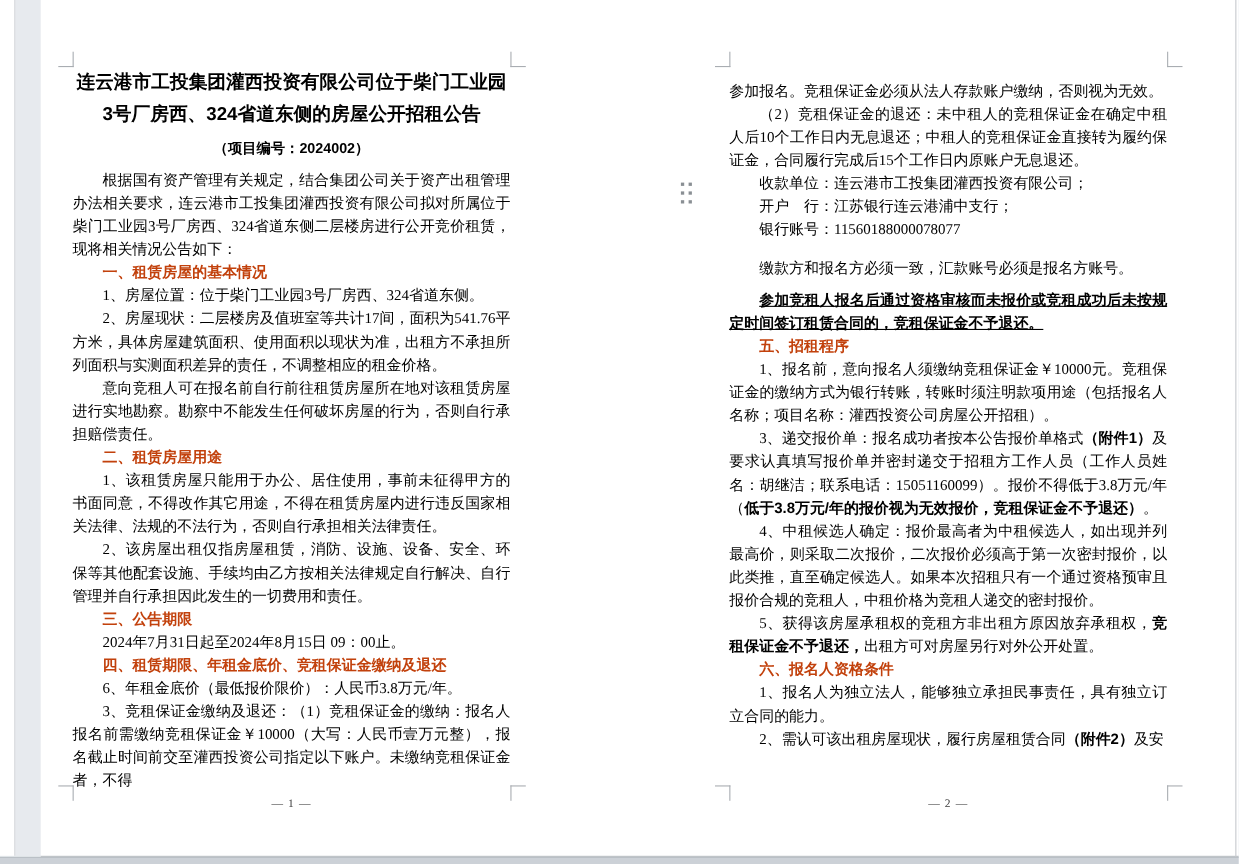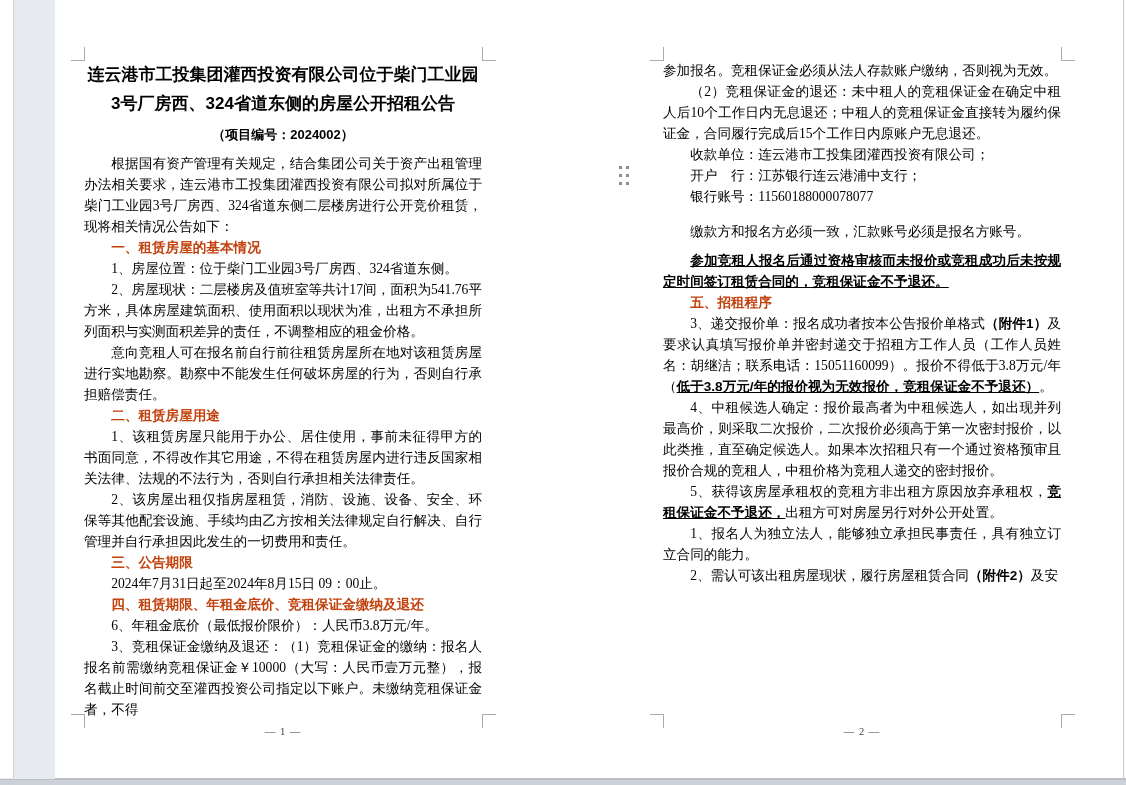--- a/index.html
+++ b/index.html
@@ -1,42 +1,42 @@
 <!DOCTYPE html>
 <html><head>
 <meta charset="utf-8">
 <style>
   html,body{margin:0;padding:0;width:1126px;height:785px;overflow:hidden;
     background:#e7eaee;font-family:"Liberation Serif","DejaVu Serif",serif;}
   .left-strip{position:absolute;left:0;top:0;width:13px;height:778px;background:#ffffff;
     border-right:1px solid #cfd2d6;}
   .page{position:absolute;top:0;height:778px;background:#ffffff;border-bottom:1px solid #b9bdc2;}
-  .page1{left:55px;width:586px;}
+  .page1{left:37px;width:586px;}
   .page2{left:570px;width:556px;}
   .bottom-band{position:absolute;left:0;top:779px;width:1126px;height:6px;background:#ccd1d7;
     border-top:1px solid #bac0c6;}
   .win-border{position:absolute;left:1123px;top:0;width:1px;height:779px;background:#c6c9cd;}
   .content{position:absolute;top:58px;font-size:13.6px;line-height:21px;color:#000;}
   .page1 .content{left:29px;width:398px;}
-  .page2 .content{left:93px;width:398px;top:60px;}
+  .page2 .content{left:93px;width:398px;top:72px;}
   .para{margin:0;}
   .b{text-indent:2em;text-align:justify;}
   .bf{text-align:justify;}
   .h{font-weight:bold;text-indent:2em;color:#c2410c;
      font-family:"Liberation Sans","DejaVu Sans",sans-serif;}
   .title{font-family:"Liberation Sans","DejaVu Sans",sans-serif;font-weight:bold;
      font-size:17px;line-height:29px;text-align:center;margin:2px 0 9px 0;color:#000;}
   .note{text-align:center;font-weight:bold;font-size:13px;line-height:16px;margin:0 0 10px 0;
      font-family:"Liberation Sans","DejaVu Sans",sans-serif;}
   .bu{font-family:"Liberation Sans","DejaVu Sans",sans-serif;font-weight:bold;
      text-decoration:underline;text-indent:2em;text-align:justify;}
   .gap{margin-top:14px;}
   .gap2{margin-top:8px;}
   .rb{font-weight:bold;font-family:"Liberation Sans","DejaVu Sans",sans-serif;}
-  .ru{text-decoration:underline;margin-top:28px;}
+  .ru{margin-top:28px;}
   .footer{position:absolute;top:726px;width:398px;text-align:center;font-size:10.5px;
      color:#3c3c3c;letter-spacing:1px;}
   .page1 .footer{left:29px;}
   .page2 .footer{left:93px;}
   
   .cm{position:absolute;width:13px;height:13px;}
   .cm-tl{border-right:1px solid #a9adb2;border-bottom:1px solid #a9adb2;}
   .cm-tr{border-left:1px solid #a9adb2;border-bottom:1px solid #a9adb2;}
   .cm-bl{border-right:1px solid #a9adb2;border-top:1px solid #a9adb2;}
   .cm-br{border-left:1px solid #a9adb2;border-top:1px solid #a9adb2;}
@@ -94,23 +94,25 @@
   </div>
   <div class="content">
       <div class="para bf"><span>参加报名。竞租保证金必须从法人存款账户缴纳，否则视为无效。</span></div>
       <div class="para b"><span>（2）竞租保证金的退还：未中租人的竞租保证金在确定中租人后10个工作日内无息退还；中租人的竞租保证金直接转为履约保证金，合同履行完成后15个工作日内原账户无息退还。</span></div>
       <div class="para b"><span>收款单位：连云港市工投集团灌西投资有限公司；</span></div>
       <div class="para b"><span>开户　行：江苏银行连云港浦中支行；</span></div>
       <div class="para b"><span>银行账号：11560188000078077</span></div>
       <div class="para b gap"><span>缴款方和报名方必须一致，汇款账号必须是报名方账号。</span></div>
       <div class="para bu gap2"><span class="rb ru">参加竞租人报名后通过资格审核而未报价或竞租成功后未按规定时间签订租赁合同的，竞租保证金不予退还。</span></div>
       <div class="para h"><span>五、招租程序</span></div>
+      <div class="para b"><span>1、报名前，意向报名人须缴纳竞租保证金￥10000元。竞租保证金的缴纳方式为银行转账，转账时须注明款项用途（包括报名人名称；项目名称：灌西投资公司房屋公开招租）。</span></div>
       <div class="para b"><span>3、递交报价单：报名成功者按本公告报价单格式</span><span class="rb">（附件1）</span><span>及要求认真填写报价单并密封递交于招租方工作人员（工作人员姓名：胡继洁；联系电话：15051160099）。报价不得低于3.8万元/年（</span><span class="rb ru">低于3.8万元/年的报价视为无效报价，竞租保证金不予退还）</span><span>。</span></div>
       <div class="para b"><span>4、中租候选人确定：报价最高者为中租候选人，如出现并列最高价，则采取二次报价，二次报价必须高于第一次密封报价，以此类推，直至确定候选人。如果本次招租只有一个通过资格预审且报价合规的竞租人，中租价格为竞租人递交的密封报价。</span></div>
       <div class="para b"><span>5、获得该房屋承租权的竞租方非出租方原因放弃承租权，</span><span class="rb ru">竞租保证金不予退还，</span><span>出租方可对房屋另行对外公开处置。</span></div>
+      <div class="para h"><span>六、报名人资格条件</span></div>
       <div class="para b"><span>1、报名人为独立法人，能够独立承担民事责任，具有独立订立合同的能力。</span></div>
       <div class="para b"><span>2、需认可该出租房屋现状，履行房屋租赁合同</span><span class="rb">（附件2）</span><span>及安</span></div>
     </div>
   <div class="footer">— 2 —</div>
 </div>
 
 <div class="win-border"></div>
 <div class="bottom-band"></div>
 
 </body></html>

